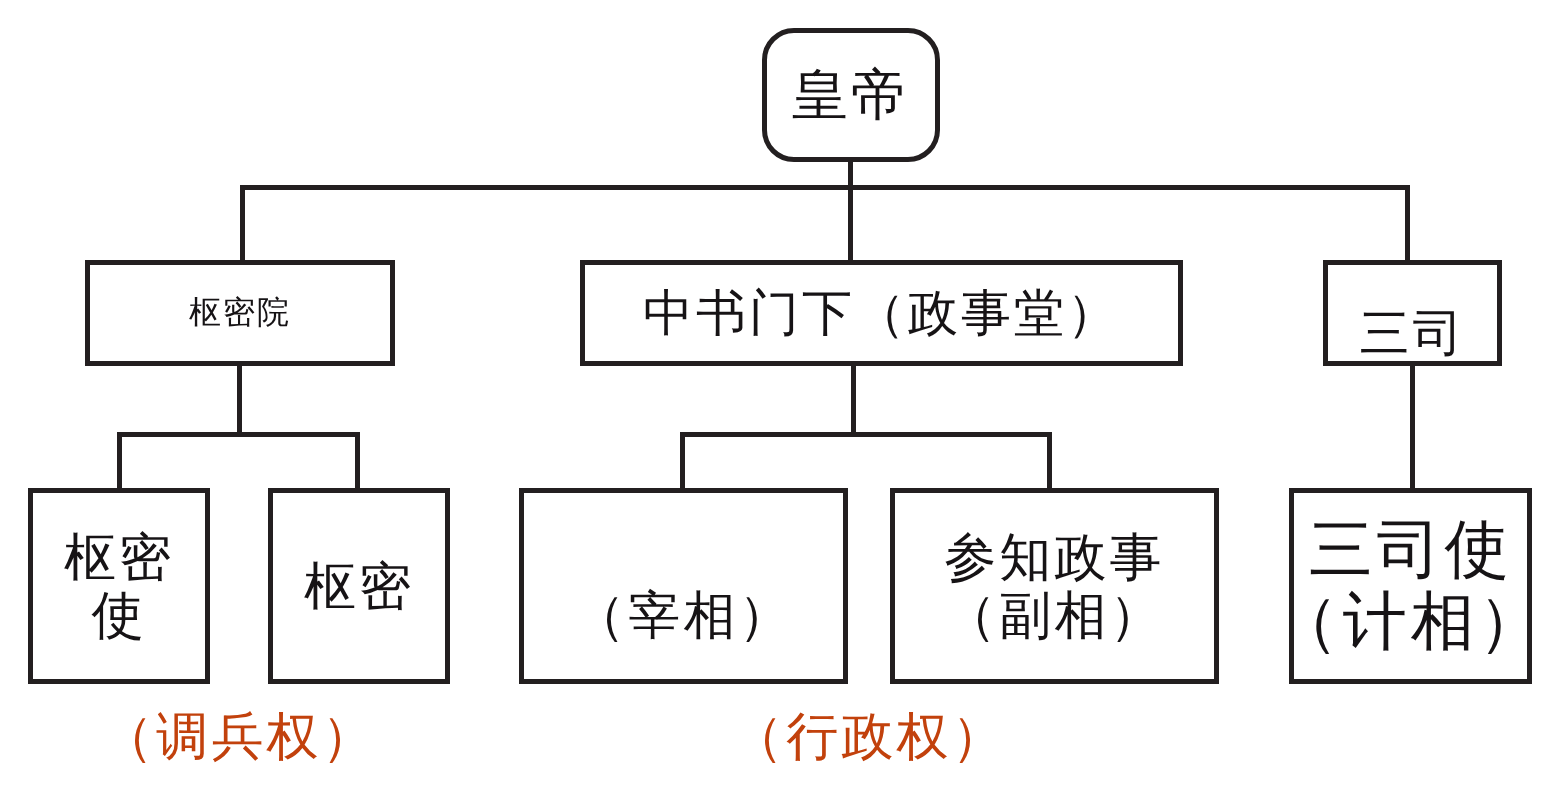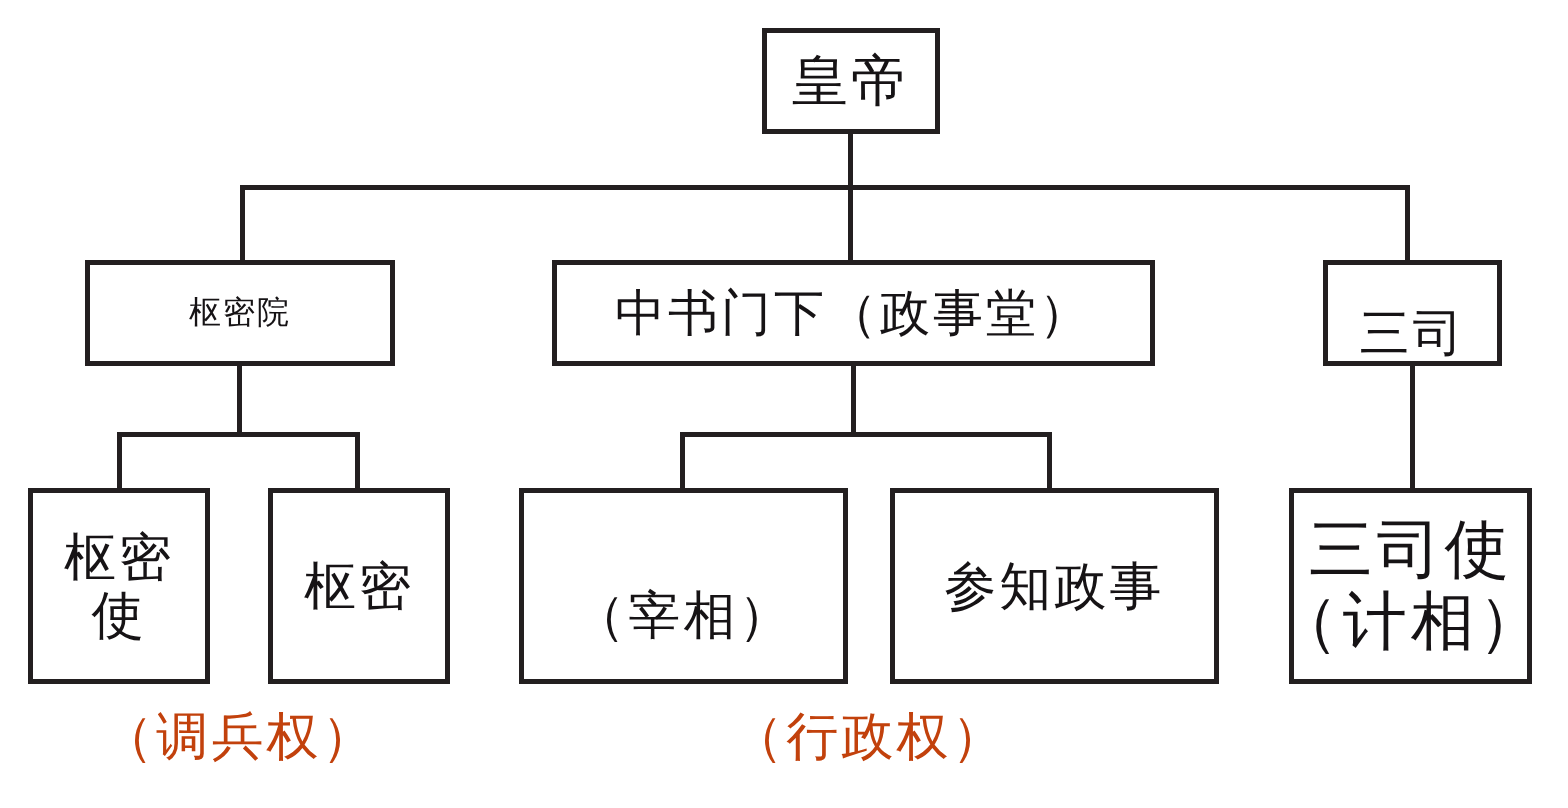--- a/index.html
+++ b/index.html
@@ -53,37 +53,37 @@
     letter-spacing: 0.06em;
     text-align: center;
     z-index: 3;
   }
 </style>
 </head>
 <body>
 
 <div id="canvas">
 
-  <div class="node" style="left:762px; top:28px; width:178px; height:106px; font-size:56px;">
+  <div class="node" style="left:762px; top:28px; width:178px; height:134px; font-size:56px;border-radius:32px;">
     <span class="txt">皇帝</span>
   </div>
 
   <div class="ln v" style="left:848px; top:131px; height:57px;"></div>
 
   <div class="ln h" style="left:243px; top:185px; width:1167px;"></div>
 
   <div class="ln v" style="left:240px; top:185px; height:78px;"></div>
   <div class="ln v" style="left:848px; top:185px; height:78px;"></div>
   <div class="ln v" style="left:1405px; top:185px; height:78px;"></div>
 
   <div class="node" style="left:85px; top:260px; width:310px; height:106px; font-size:32px;justify-content:center;">
     <span class="txt">枢密院</span>
   </div>
 
-  <div class="node" style="left:552px; top:260px; width:603px; height:106px; font-size:50px;">
+  <div class="node" style="left:580px; top:260px; width:603px; height:106px; font-size:50px;">
     <span class="txt">中书门下（政事堂）</span>
   </div>
 
   <div class="node" style="left:1323px; top:260px; width:179px; height:106px; font-size:50px;align-items:flex-end;">
     <span class="txt">三司</span>
   </div>
 
   <div class="ln v" style="left:237px; top:364px; height:72px;"></div>
   <div class="ln h" style="left:117px; top:432px; width:243px;"></div>
   <div class="ln v" style="left:117px; top:432px; height:58px;"></div>
@@ -102,21 +102,21 @@
 
   <div class="node" style="left:268px; top:488px; width:182px; height:196px; font-size:52px;">
     <span class="txt"><span>枢密</span><br></span>
   </div>
 
   <div class="node" style="left:519px; top:488px; width:329px; height:196px; font-size:52px;">
     <span class="txt"><br><span>（宰相）</span></span>
   </div>
 
   <div class="node" style="left:890px; top:488px; width:329px; height:196px; font-size:52px;">
-    <span class="txt"><span>参知政事</span><br></span>
+    <span class="txt"><span>参知政事</span><br><span>（副相）</span></span>
   </div>
 
   <div class="node" style="left:1289px; top:488px; width:243px; height:196px; font-size:64px;">
     <span class="txt"><span>三司使</span><br><span>（计相）</span></span>
   </div>
 
   <div class="caption" style="left:28px; top:702px; width:422px; font-size:52px;">（调兵权）</div>
 
   <div class="caption" style="left:519px; top:702px; width:700px; font-size:52px;font-family:Liberation Mono, monospace;">（行政权）</div>
 

